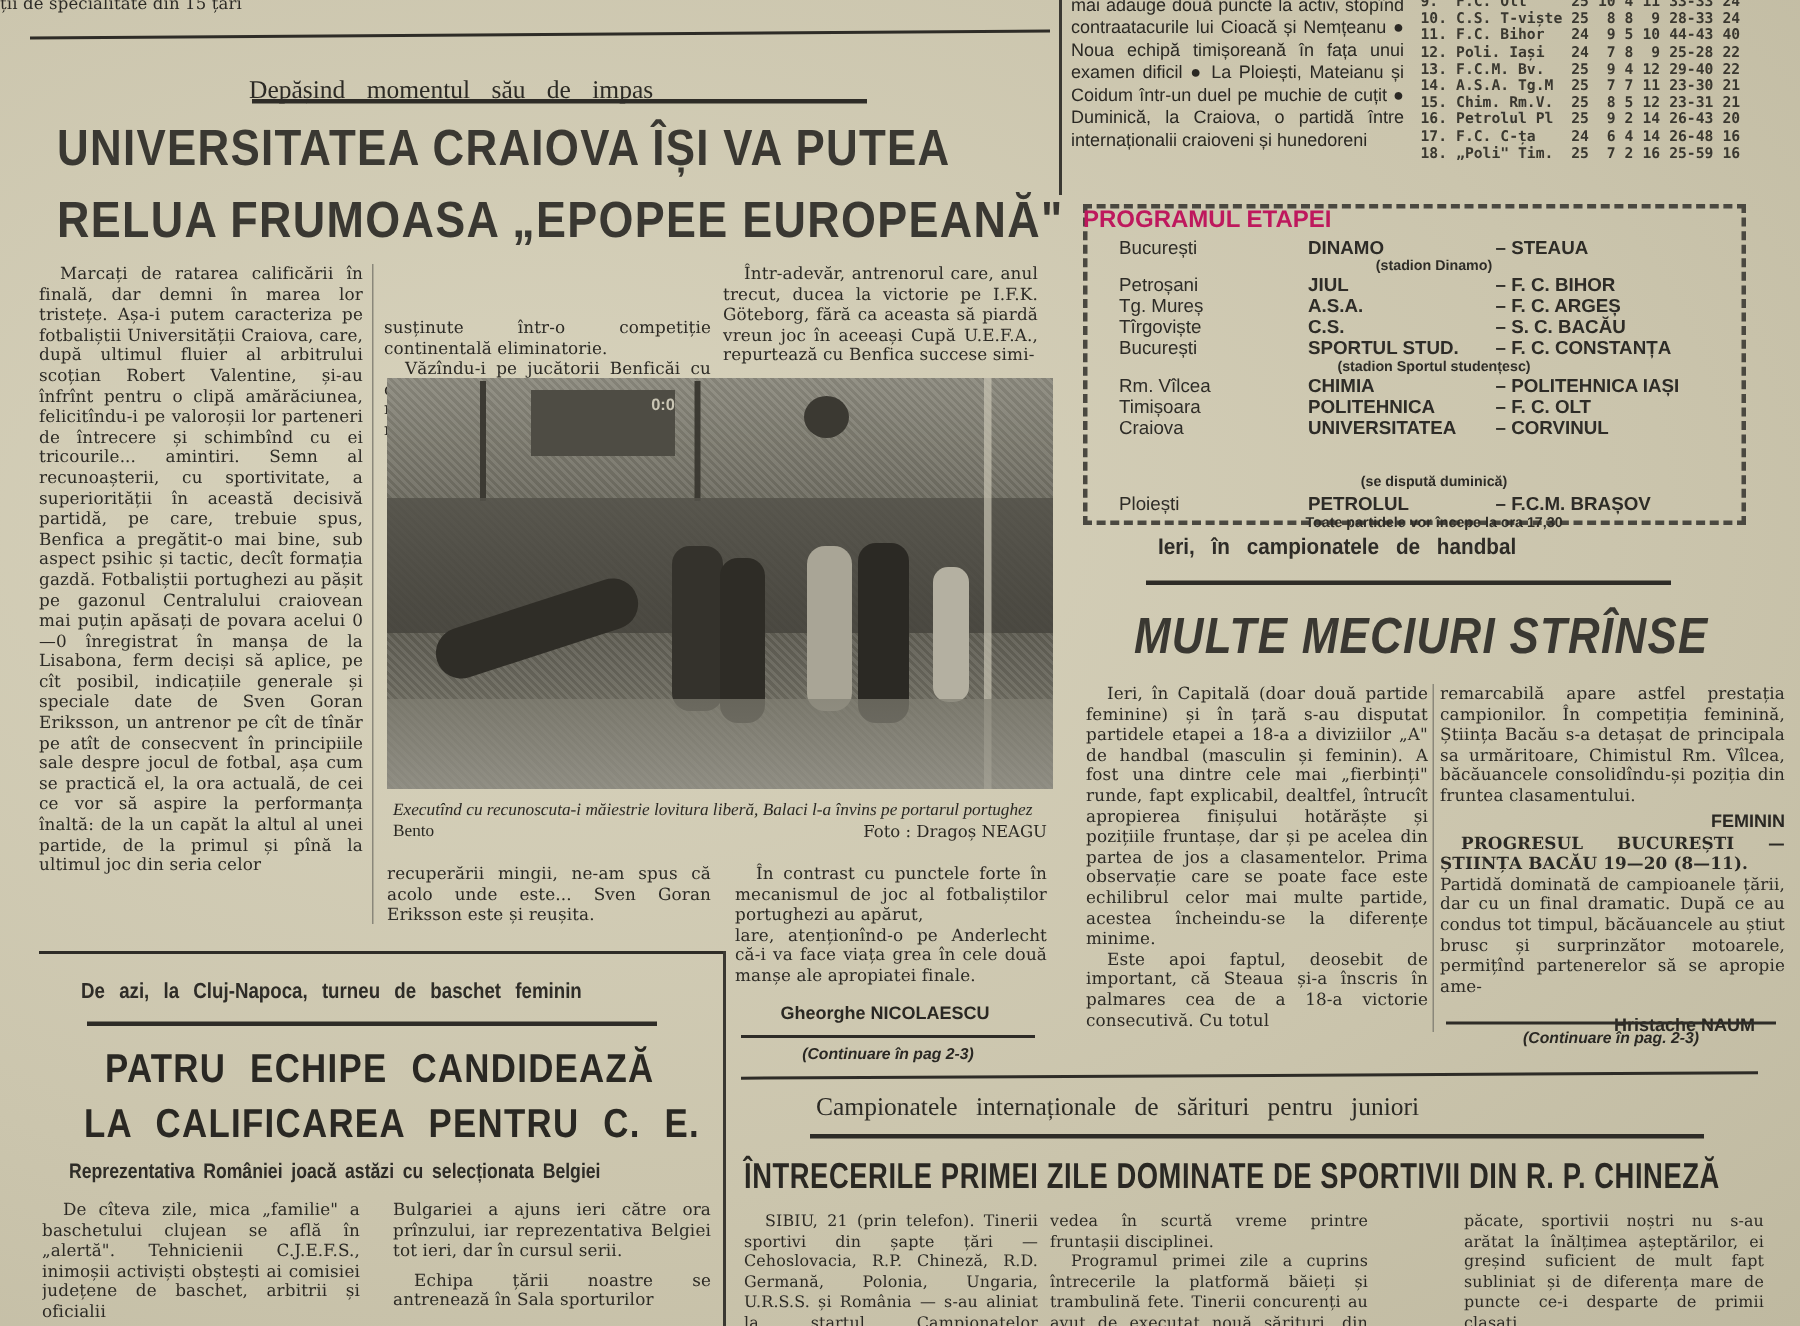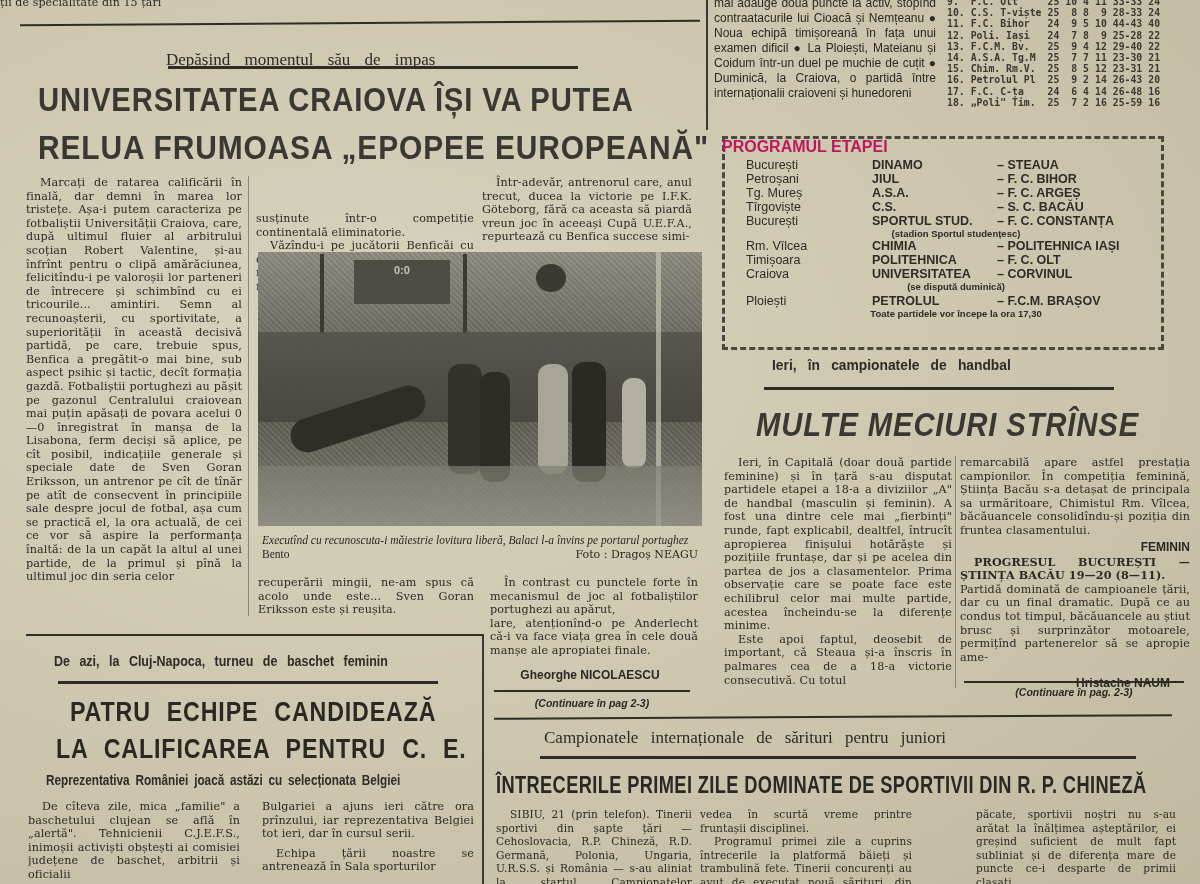--- a/index.html
+++ b/index.html
@@ -116,21 +116,21 @@
   <div class="abs" style="left:248px;top:176px;width:1px;height:440px;background:#8a877a;"></div>
 
   <div class="abs" style="left:256px;top:176px;width:218px;margin-top:36px;">
     <div class="serif-body">susținute într-o competiție continentală eliminatorie.</div>
     <div class="serif-body p-indent">Văzîndu-i pe jucătorii Benficăi cu cîtă rigoare aplică presingul și marcajul, demarcarea simultană cu momentul</div>
   </div>
 
   <div class="abs serif-body p-indent" style="left:482px;top:176px;width:210px;">Într-adevăr, antrenorul care, anul trecut, ducea la victorie pe I.F.K. Göteborg, fără ca aceasta să piardă vreun joc în aceeași Cupă U.E.F.A., repurtează cu Benfica succese simi-</div>
 
   <div class="photo" style="left:258px;top:252px;width:444px;height:274px;">
-    <div class="abs" style="left:96px;top:8px;width:96px;height:44px;background:#4e4c44;color:#c9c5b4;font-family:'Liberation Sans',sans-serif;font-size:11px;font-weight:bold;text-align:center;padding-top:4px;">0:0</div>
+    <div class="abs" style="left:96px;top:8px;width:96px;height:44px;background:#4e4c44;color:#c9c5b4;font-family:'Liberation Sans',sans-serif;font-size:11px;font-weight:bold;text-align:right;padding-top:4px;">0:0</div>
     <div class="abs" style="left:62px;top:2px;width:4px;height:80px;background:#3c3a33;"></div>
     <div class="abs" style="left:205px;top:2px;width:4px;height:80px;background:#3c3a33;"></div>
     <div class="abs" style="left:0;top:80px;width:444px;height:90px;background:linear-gradient(180deg,#54524a,#46443d);opacity:0.85;"></div>
     <div class="abs" style="left:278px;top:12px;width:30px;height:28px;border-radius:50%;background:#3b3932;"></div>
     <div class="abs" style="left:398px;top:0;width:5px;height:274px;background:#c9c5b4;opacity:0.7;"></div>
     <div class="abs" style="left:30px;top:150px;width:140px;height:34px;border-radius:18px;background:#2f2d27;transform:rotate(-18deg);"></div>
     <div class="abs" style="left:190px;top:112px;width:34px;height:110px;border-radius:12px;background:#34322c;"></div>
     <div class="abs" style="left:222px;top:120px;width:30px;height:110px;border-radius:12px;background:#2e2c26;"></div>
     <div class="abs" style="left:280px;top:112px;width:30px;height:110px;border-radius:12px;background:#a9a596;"></div>
     <div class="abs" style="left:314px;top:110px;width:34px;height:120px;border-radius:12px;background:#2b2924;"></div>
@@ -267,20 +267,21 @@
 <section>
   <div class="box-border" style="left:722px;top:136px;width:442px;height:214px;"></div>
   <div class="abs" style="left:722px;top:138px;width:442px;text-align:left;font-family:'Liberation Sans',sans-serif;font-size:16px;font-weight:bold;color:#be185d;background:transparent;">PROGRAMUL ETAPEI</div>
 
   <div class="abs" style="left:746px;top:158px;width:400px;">
     <div class="prog-row">
         <span class="prog-city">București</span>
         <span class="prog-home">DINAMO</span>
         <span class="prog-away">– STEAUA</span>
       </div>
+    <div class="prog-note" style="padding-left:20px;">(stadion Dinamo)</div>
     <div class="prog-row">
         <span class="prog-city">Petroșani</span>
         <span class="prog-home">JIUL</span>
         <span class="prog-away">– F. C. BIHOR</span>
       </div>
     <div class="prog-row">
         <span class="prog-city">Tg. Mureș</span>
         <span class="prog-home">A.S.A.</span>
         <span class="prog-away">– F. C. ARGEȘ</span>
       </div>
@@ -303,21 +304,21 @@
     <div class="prog-row">
         <span class="prog-city">Timișoara</span>
         <span class="prog-home">POLITEHNICA</span>
         <span class="prog-away">– F. C. OLT</span>
       </div>
     <div class="prog-row">
         <span class="prog-city">Craiova</span>
         <span class="prog-home">UNIVERSITATEA</span>
         <span class="prog-away">– CORVINUL</span>
       </div>
-    <div class="prog-note" style="padding-left:20px;">(se dispută duminică)</div>
+    <div class="prog-note" style="padding-left:20px;margin-top:24px;">(se dispută duminică)</div>
     <div class="prog-row" style="margin-top:2px;">
         <span class="prog-city">Ploiești</span>
         <span class="prog-home">PETROLUL</span>
         <span class="prog-away">– F.C.M. BRAȘOV</span>
       </div>
     <div class="prog-note" style="padding-left:20px;">Toate partidele vor începe la ora 17,30</div>
   </div>
 </section>
 
 <section>

